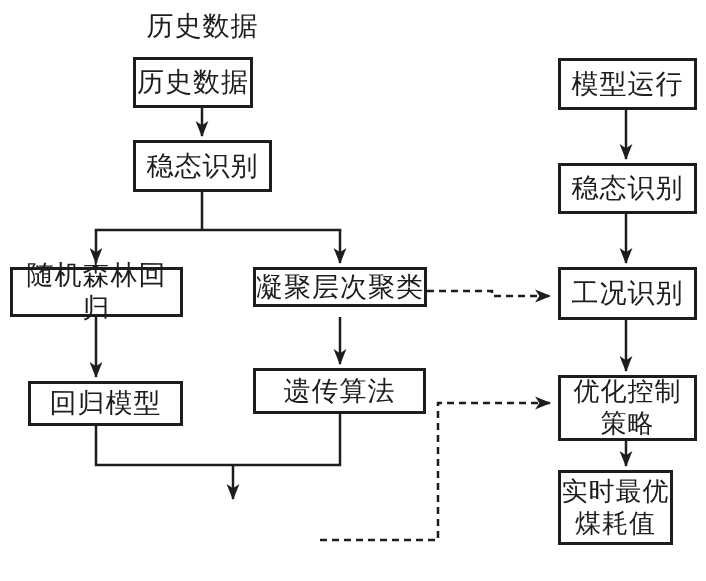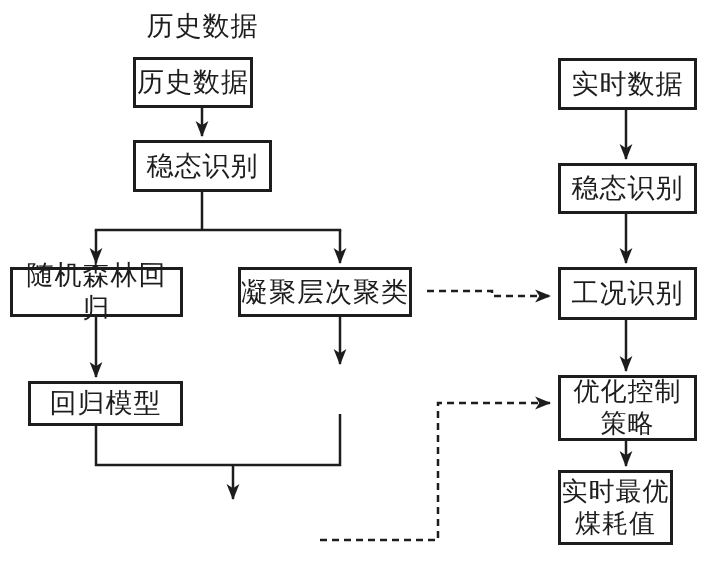--- a/index.html
+++ b/index.html
@@ -82,24 +82,25 @@
 
     <path class="conn dashed" d="M427,291 L492,291 L492,296 L550,296" marker-end="url(#arr)"></path>
     <path class="conn dashed" d="M320,540 L438,540 L438,403 L550,403" marker-end="url(#arr)"></path>
   </svg>
 
   <div class="col-header" style="left:133px; top:8px; width:139px;">历史数据</div>
 
   <div class="flow-box" style="left:133px; top:57px; width:120px; height:51px;">历史数据</div>
   <div class="flow-box" style="left:133px; top:140px; width:139px; height:52px;">稳态识别</div>
   <div class="flow-box" style="left:10px; top:267px; width:173px; height:50px;">随机森林回归</div>
-  <div class="flow-box" style="left:238px; top:267px; width:174px; height:50px;">凝聚层次聚类</div>
+  <div class="flow-box" style="left:253px; top:267px; width:174px; height:40px;">凝聚层次聚类</div>
   <div class="flow-box" style="left:28px; top:381px; width:155px; height:45px;">回归模型</div>
+  <div class="flow-box" style="left:253px; top:368px; width:173px; height:46px;">遗传算法</div>
 
-  <div class="flow-box" style="left:558px; top:58px; width:139px; height:52px;">实时数据</div>
+  <div class="flow-box" style="left:558px; top:58px; width:139px; height:52px;">模型运行</div>
   <div class="flow-box" style="left:558px; top:163px; width:139px; height:51px;">稳态识别</div>
   <div class="flow-box" style="left:558px; top:267px; width:139px; height:53px;">工况识别</div>
   <div class="flow-box two-line" style="left:558px; top:375px; width:139px; height:66px;">优化控制
 策略</div>
   <div class="flow-box two-line" style="left:558px; top:470px; width:115px; height:75px;">实时最优
 煤耗值</div>
 
 </div>
 
 </body></html>

